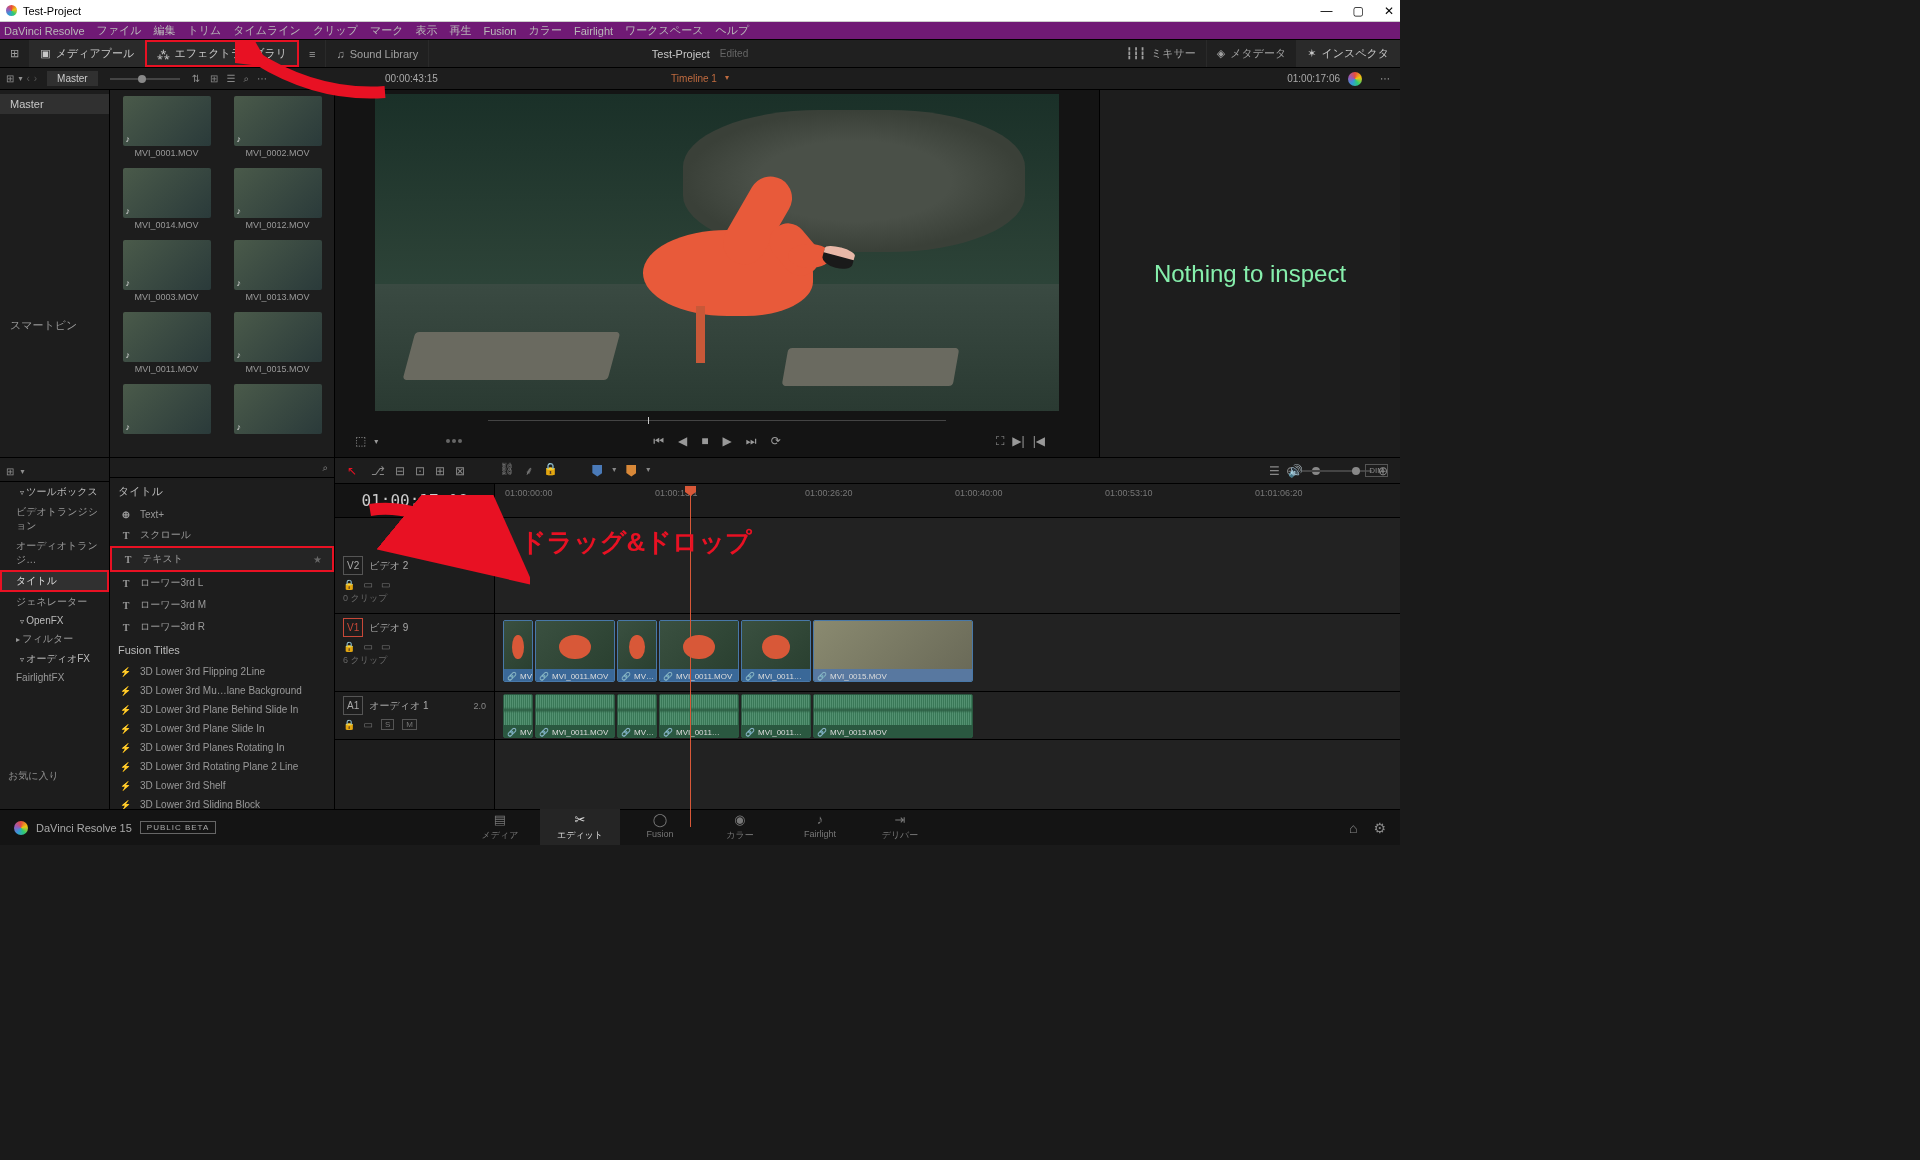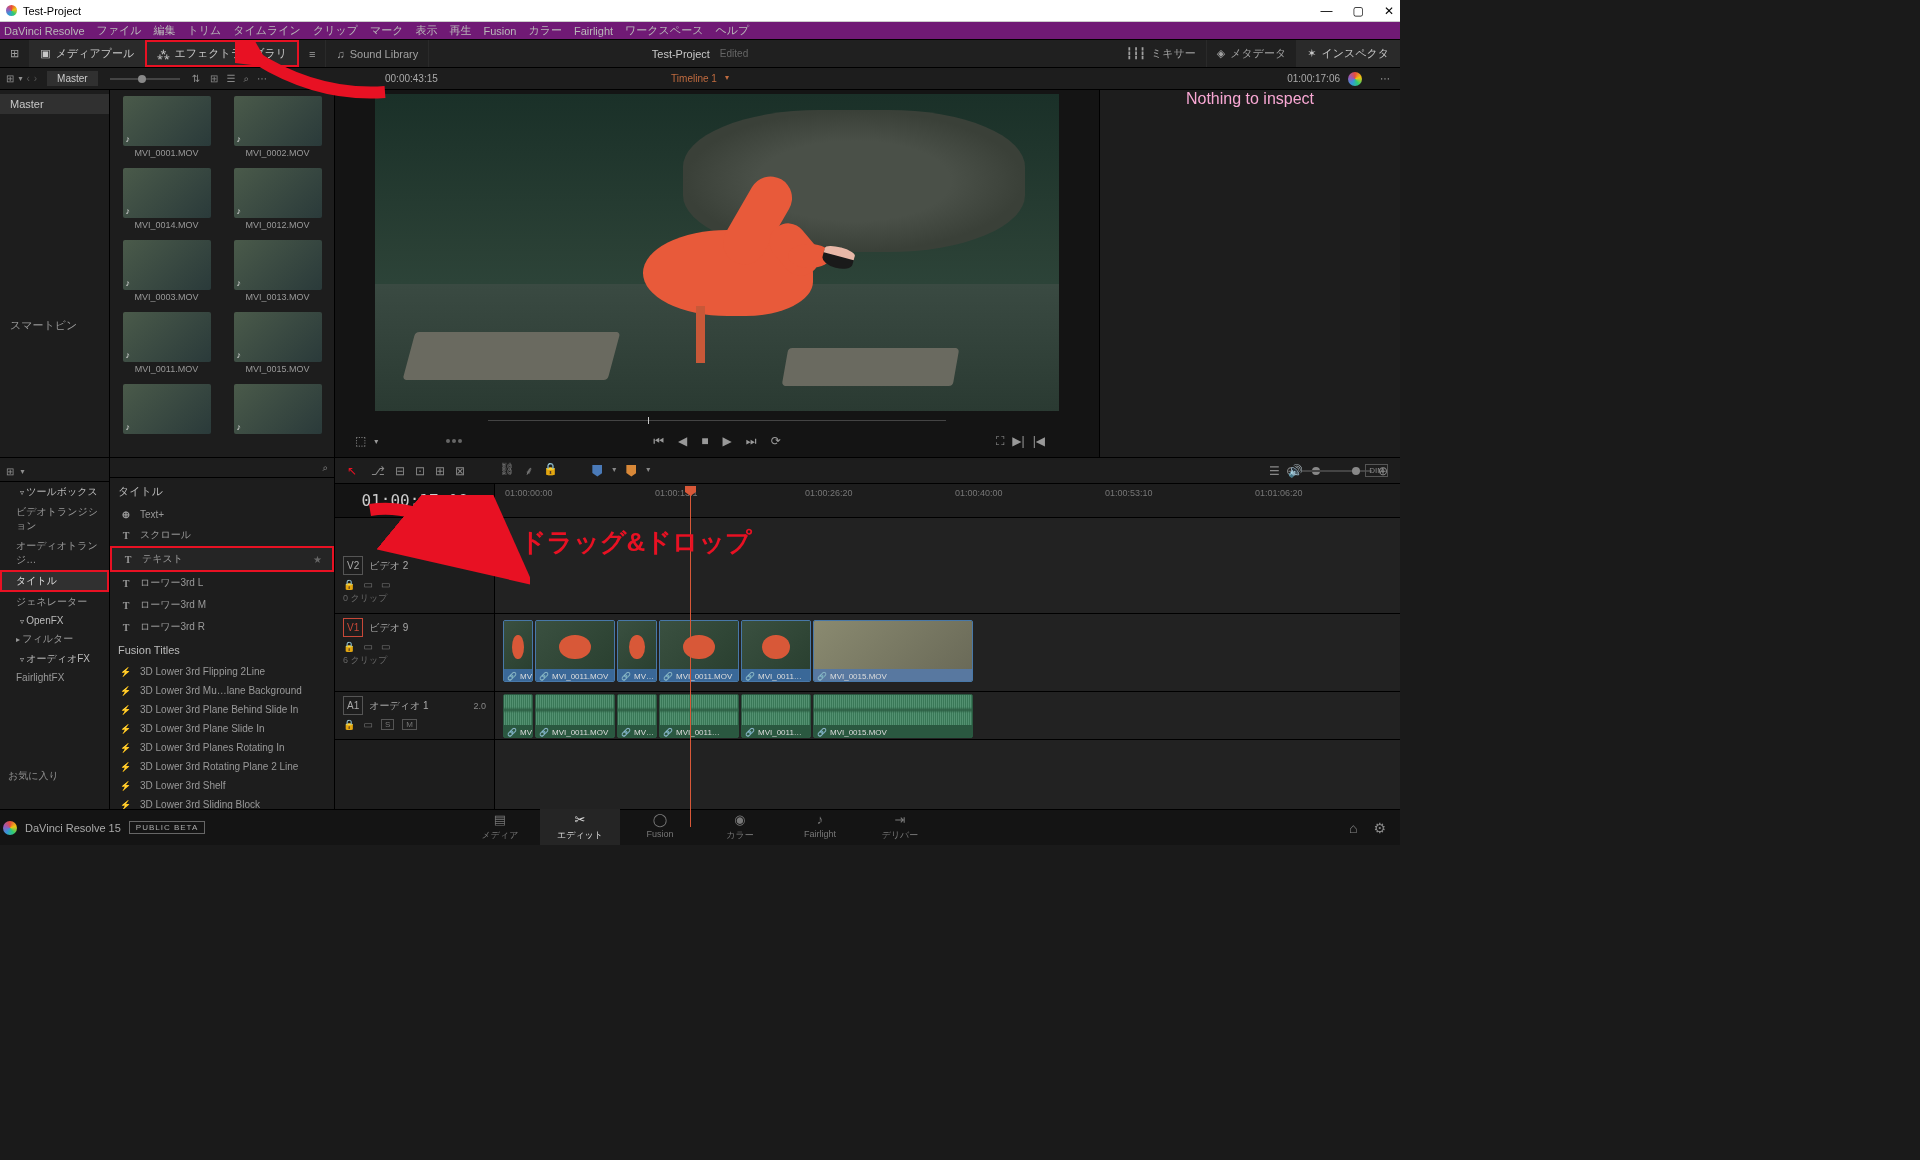--- a/index.html
+++ b/index.html
@@ -59,21 +59,21 @@
 .tray{position:absolute;bottom:10%;left:5%;width:30%;height:15%;background:#6a6a60;transform:skewX(-15deg);border-radius:4px}
 .tray2{position:absolute;bottom:8%;right:15%;width:25%;height:12%;background:#6a6a60;transform:skewX(-10deg);border-radius:4px}
 .scrub{height:10px;display:flex;align-items:center;justify-content:center}
 .scrub-line{width:60%;height:1px;background:#444;position:relative}
 .scrub-line::after{content:"";position:absolute;left:35%;top:-3px;width:1px;height:7px;background:#ccc}
 .transport{height:32px;display:flex;align-items:center;justify-content:center;gap:14px;color:#999;font-size:12px}
 .transport-l{position:absolute;left:355px;display:flex;gap:8px;align-items:center}
 .transport-r{position:absolute;right:355px;display:flex;gap:8px}
 .match-dots{display:flex;gap:2px}
 .match-dots span{width:4px;height:4px;border-radius:50%;background:#666}
-.inspector{width:300px;background:#1d1d1d;display:flex;align-items:flex-start;justify-content:center;color:#f9a8d4;font-size:16px}
+.inspector{width:300px;background:#1d1d1d;display:flex;align-items:center;justify-content:center;color:#86efac;font-size:24px}
 
 .fx-row{display:flex;height:370px;border-top:1px solid #000}
 .fx-tree{width:110px;background:#1d1d1d;border-right:1px solid #000;padding-top:4px;font-size:10px}
 .fx-tree .hdr{height:20px;border-bottom:1px solid #000;display:flex;align-items:center;padding:0 6px;gap:6px}
 .fx-tree .cat{padding:3px 6px 3px 16px;color:#999;cursor:pointer}
 .fx-tree .cat.parent{padding-left:20px;color:#bbb}
 .fx-tree .cat.active{background:#303030;color:#ddd}
 .fx-tree .cat.redsel{border:2px solid #e81123;margin:0;padding:2px 6px 2px 14px}
 .fx-tree .fav{position:absolute;bottom:58px;padding:4px 8px}
 .fx-list{width:225px;background:#1d1d1d;border-right:1px solid #000;overflow-y:auto;font-size:10px}
@@ -136,21 +136,21 @@
 .aclip{height:44px;background:#3a7858;border:1px solid #2a5840;border-radius:2px;position:relative;overflow:hidden}
 .aclip .wave{height:30px;background:repeating-linear-gradient(90deg,#5a9878 0,#5a9878 1px,#3a7858 1px,#3a7858 2px);opacity:0.8;position:relative}
 .aclip .wave::after{content:"";position:absolute;inset:0;background:linear-gradient(180deg,transparent 40%,#2a5840 50%,transparent 60%)}
 .aclip .lb{height:14px;background:#2a5840;color:#ddd;font-size:8px;display:flex;align-items:center;gap:3px;padding:0 3px;white-space:nowrap;overflow:hidden}
 
 .arrow1{position:absolute;left:235px;top:42px;pointer-events:none;z-index:20}
 .arrow2{position:absolute;left:360px;top:495px;pointer-events:none;z-index:20}
 .drag-label{position:absolute;left:520px;top:525px;color:#e81123;font-size:26px;font-weight:bold;z-index:20;pointer-events:none}
 
 .bottomnav{position:absolute;bottom:0;left:0;right:0;height:36px;background:#141414;border-top:1px solid #000;display:flex;align-items:center}
-.bottomnav .ver{display:flex;align-items:center;gap:8px;padding:0 3px;color:#aaa;font-size:11px}
+.bottomnav .ver{display:flex;align-items:center;gap:8px;padding:0 14px;color:#aaa;font-size:11px}
 .bottomnav .ver .ring{width:14px;height:14px;border-radius:50%;background:conic-gradient(#e74c3c,#f1c40f,#2ecc71,#3498db,#9b59b6,#e74c3c)}
 .bottomnav .beta{border:1px solid #666;padding:1px 6px;font-size:8px;color:#aaa;letter-spacing:1px}
 .bottomnav .pages{position:absolute;left:50%;transform:translateX(-50%);display:flex}
 .bottomnav .page{width:80px;display:flex;flex-direction:column;align-items:center;gap:2px;color:#777;font-size:9px;cursor:pointer;padding:3px 0}
 .bottomnav .page.active{color:#ddd;background:#252525;border-bottom:2px solid #d85838}
 .bottomnav .page .ic{font-size:13px}
 .bottomnav .right{position:absolute;right:14px;display:flex;gap:16px;color:#888;font-size:14px}
 .chev{font-size:8px}
 </style>
 </head>

